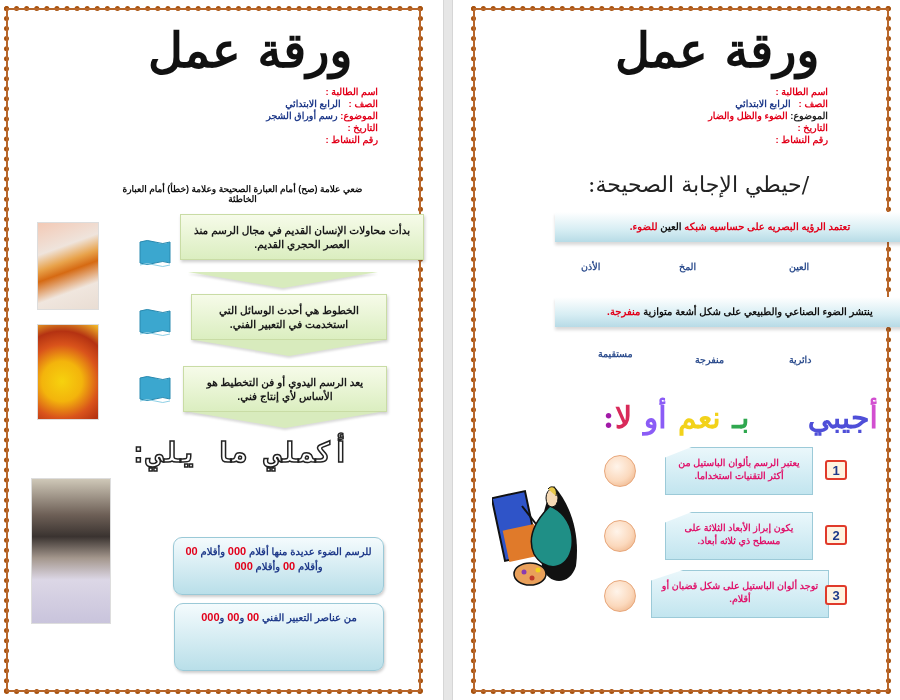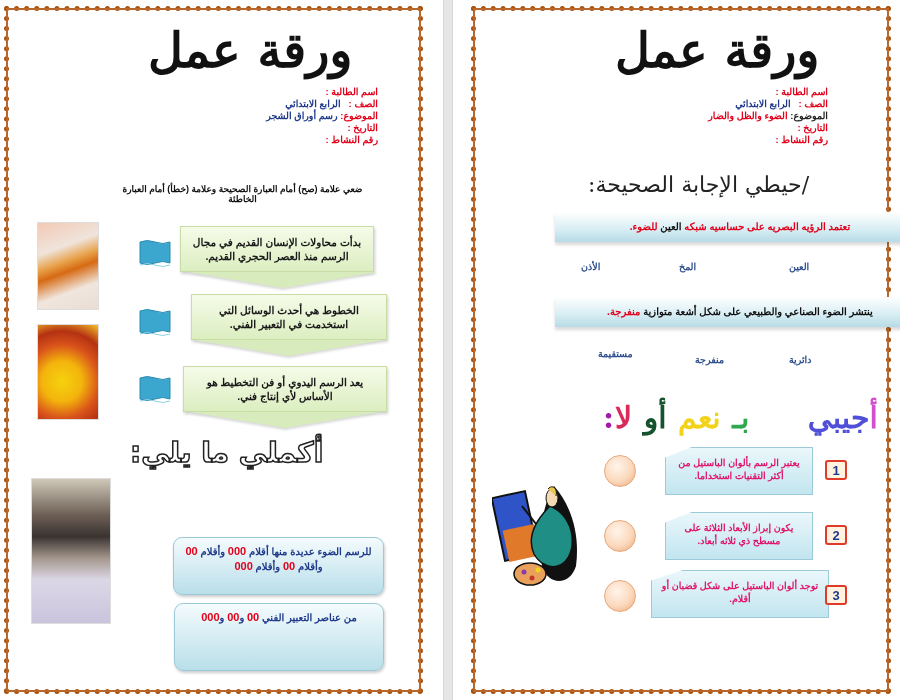--- a/index.html
+++ b/index.html
@@ -73,38 +73,38 @@
     <div class="instr" style="left:110px; top:184px; width:265px; text-align:center;">ضعي علامة (صح) أمام العبارة الصحيحة وعلامة (خطأ) أمام العبارة الخاطئة</div>
 
     <div class="photo p1"></div>
     <div class="photo p2"></div>
     <div class="photo p3"></div>
 
     <svg class="flag-icon" style="left:138px; top:239px;" viewBox="0 0 34 30">
         <path d="M2 3 Q9 0 17 3 T32 3 V24 Q25 21 17 24 T2 24 Z" fill="#3ba7cf" stroke="#2a8ab0"></path>
         <path d="M2 26 Q9 23 17 26 T32 26" stroke="#8fd0e6" fill="none"></path>
       </svg>
-    <div class="flow-box" style="left:180px; top:226px; width:194px; height:46px;">بدأت محاولات الإنسان القديم في مجال الرسم منذ العصر الحجري القديم.</div>
+    <div class="flow-box" style="left:180px; top:214px; width:244px; height:46px;">بدأت محاولات الإنسان القديم في مجال الرسم منذ العصر الحجري القديم.</div>
     <div class="flow-arrow" style="left:188px; top:272px;"></div>
 
     <svg class="flag-icon" style="left:138px; top:308px;" viewBox="0 0 34 30">
         <path d="M2 3 Q9 0 17 3 T32 3 V24 Q25 21 17 24 T2 24 Z" fill="#3ba7cf" stroke="#2a8ab0"></path>
         <path d="M2 26 Q9 23 17 26 T32 26" stroke="#8fd0e6" fill="none"></path>
       </svg>
     <div class="flow-box" style="left:191px; top:294px; width:196px; height:46px;">الخطوط هي أحدث الوسائل التي استخدمت في التعبير الفني.</div>
     <div class="flow-arrow" style="left:194px; top:340px;"></div>
 
     <svg class="flag-icon" style="left:138px; top:375px;" viewBox="0 0 34 30">
         <path d="M2 3 Q9 0 17 3 T32 3 V24 Q25 21 17 24 T2 24 Z" fill="#3ba7cf" stroke="#2a8ab0"></path>
         <path d="M2 26 Q9 23 17 26 T32 26" stroke="#8fd0e6" fill="none"></path>
       </svg>
     <div class="flow-box" style="left:183px; top:366px; width:204px; height:46px;">يعد الرسم اليدوي أو فن التخطيط هو الأساس لأي إنتاج فني.</div>
     <div class="flow-arrow" style="left:190px; top:412px;"></div>
 
-    <div class="complete-title" style="left:130px; top:436px;">أكملي ما يلي:</div>
+    <div class="complete-title" style="left:130px; top:436px;font-family:Liberation Mono, monospace;">أكملي ما يلي:</div>
 
     <div class="blue-box" style="left:173px; top:537px; width:211px; height:58px;">
       <div><span>للرسم الضوء عديدة منها أقلام</span> <span class="blank-red">000</span> <span>وأقلام</span> <span class="blank-red">00</span></div>
       <div><span>وأقلام</span> <span class="blank-red">00</span> <span>وأقلام</span> <span class="blank-red">000</span></div>
     </div>
     <div class="blue-box" style="left:174px; top:603px; width:210px; height:68px;">
       <div><span>من عناصر التعبير الفني</span> <span class="blank-red">00</span> <span>و</span><span class="blank-red">00</span> <span>و</span><span class="blank-red">000</span></div>
     </div>
   </div>
 
@@ -139,21 +139,21 @@
       <span>منفرجة.</span>
     </div>
     <div class="choice" style="left:336px; top:354px;">دائرية</div>
     <div class="choice" style="left:242px; top:354px;">منفرجة</div>
     <div class="choice" style="left:145px; top:348px;">مستقيمة</div>
 
     <div class="rainbow" style="left:150px; top:400px;">
       <span style="color:#d24fd0;">أ</span><span style="color:#4f4fd8;margin-left:47px;">جيبي</span>
       <span style="color:#2fa84f;">بـ</span>
       <span style="color:#f2d21a;">نعم</span>
-      <span style="color:#14532d;">أو</span>
+      <span style="color:#8b5cf6;">أو</span>
       <span style="color:#d92a5a;">لا</span><span style="color:#a21aa8;">:</span>
     </div>
 
     <svg class="painter" style="left:39px; top:476px;" viewBox="0 0 90 120">
       <rect x="6" y="18" width="34" height="64" fill="#2f54c8" stroke="#111" stroke-width="2" transform="rotate(-12 23 50)"></rect>
       <rect x="10" y="52" width="32" height="32" fill="#e07a2a" transform="rotate(-12 23 50)"></rect>
       <path d="M62 10 C50 30 46 60 50 90 C56 110 78 110 84 90 C88 60 80 30 62 10 Z" fill="#111"></path>
       <path d="M58 30 C44 44 34 60 42 78 C52 96 76 96 80 70 C82 50 72 36 58 30 Z" fill="#1f8f86" stroke="#111" stroke-width="1.5"></path>
       <ellipse cx="60" cy="22" rx="6" ry="9" fill="#f5d9b5" stroke="#111"></ellipse>
       <path d="M56 13 C60 8 66 12 64 20" fill="#e8c84a" stroke="#111"></path>

